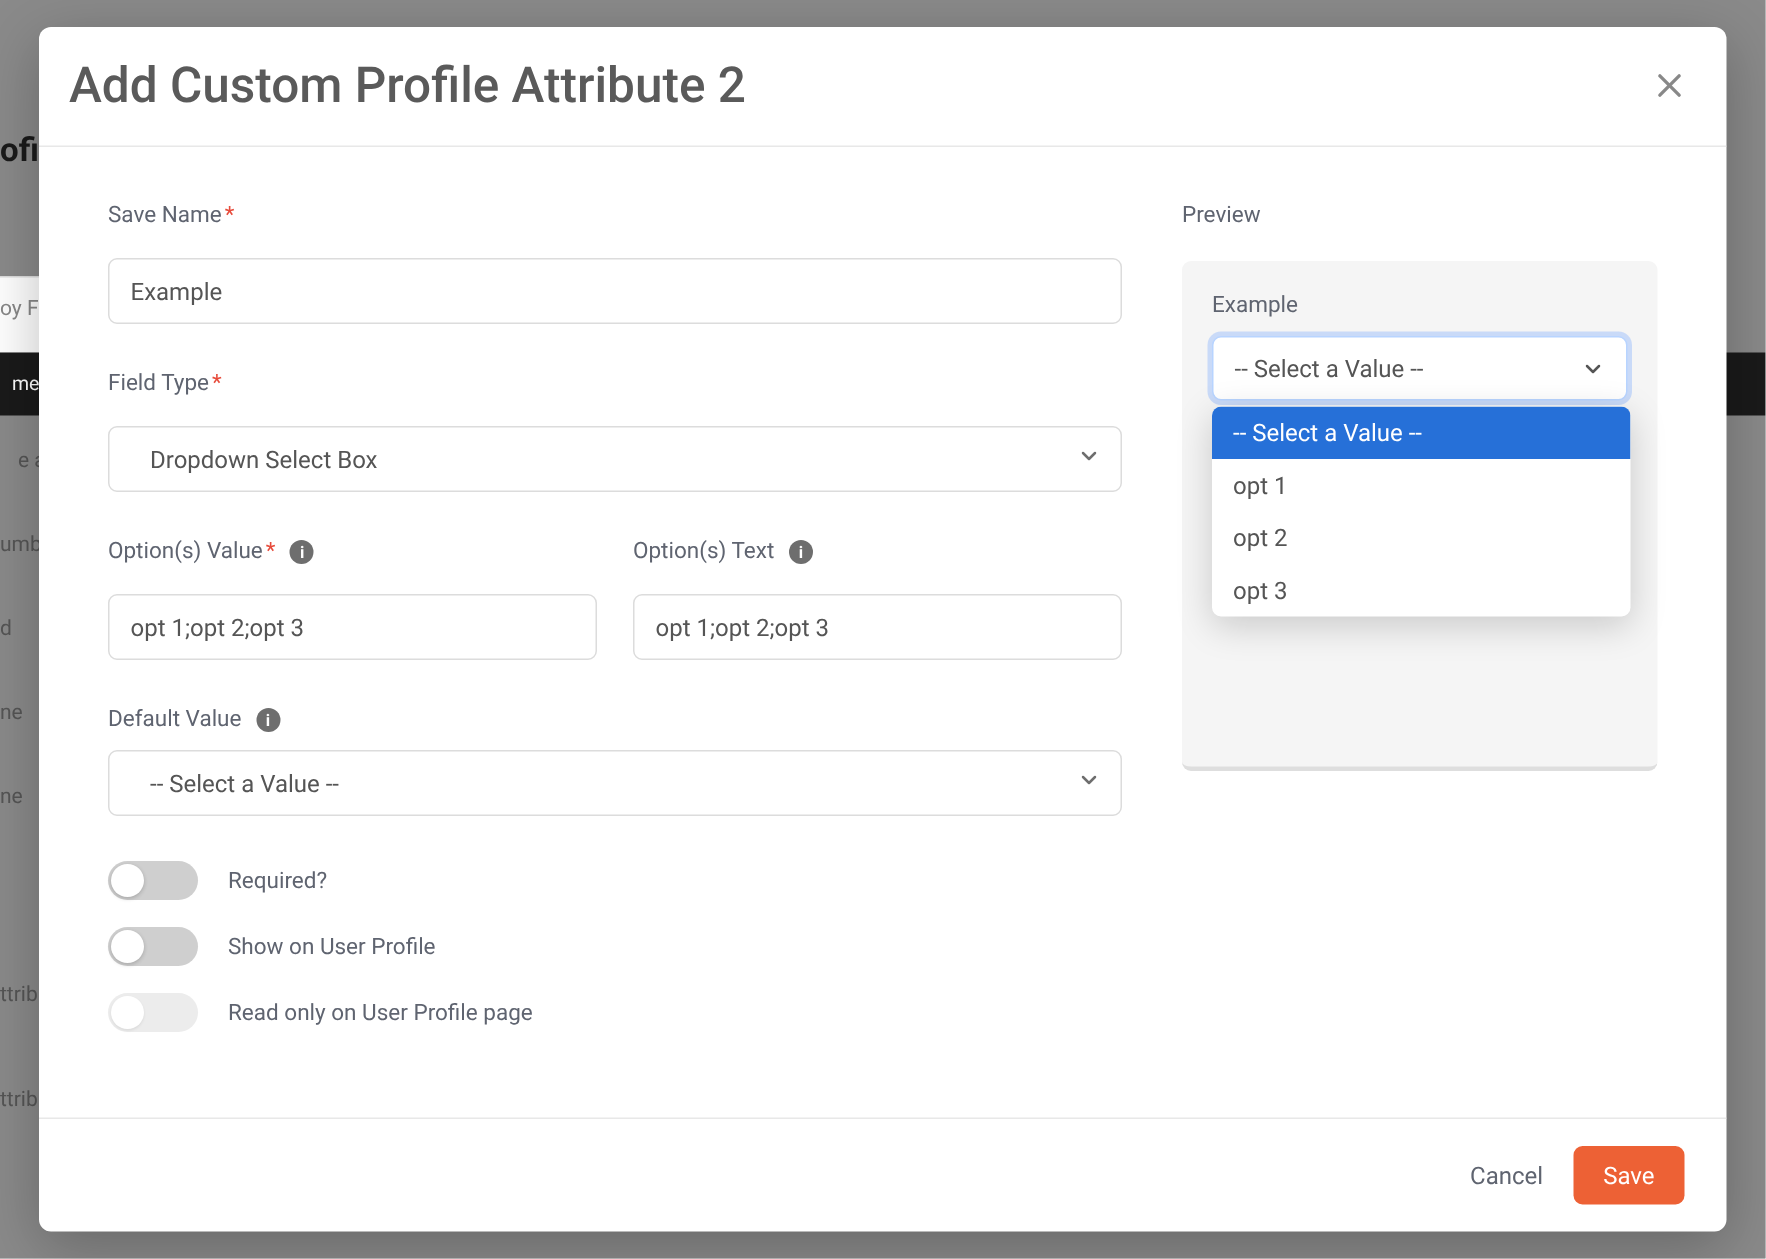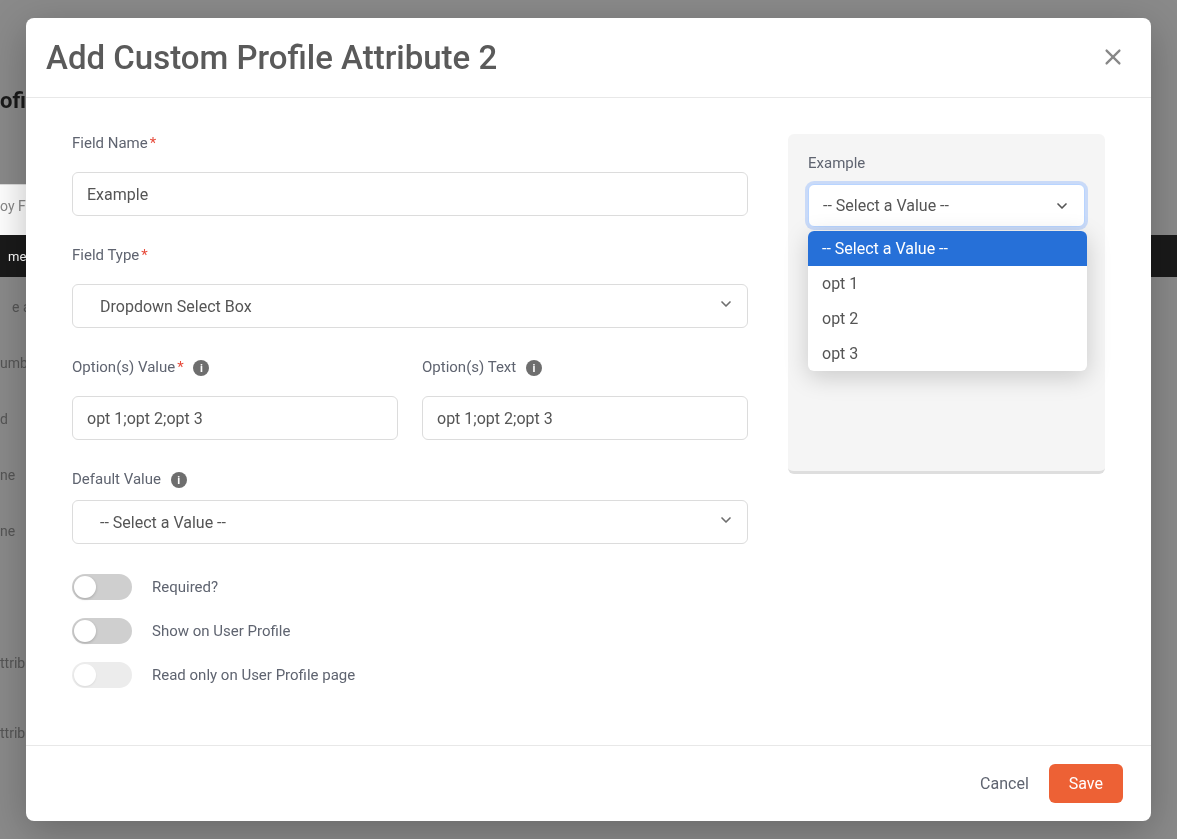--- a/index.html
+++ b/index.html
@@ -303,21 +303,21 @@
           <line x1="19" y1="5" x2="5" y2="19"></line>
         </svg>
     </button>
   </div>
 
   <div class="modal-body">
     <div class="form-col">
 
       <div class="field-group">
         <label class="form-label">
-          <span>Field Name</span><span class="req">*</span>
+          <span>Save Name</span><span class="req">*</span>
         </label>
         <input class="text-input" type="text" value="Example" style="">
       </div>
 
       <div class="field-group">
         <label class="form-label">
           <span>Field Type</span><span class="req">*</span>
         </label>
         <div class="select-wrap">
           <div class="select-input" style="display:flex;align-items:center;">
@@ -386,20 +386,21 @@
                 </div>
               <span class="toggle-label">Read only on User Profile page</span>
             </div>
           </div>
         </div>
       </div>
 
     </div>
 
     <div class="preview-col">
+      <div class="preview-label">Preview</div>
       <div class="preview-panel">
         <div class="preview-field-label">Example</div>
         <div style="position:relative;">
           <div class="preview-select">
             <span style="flex:1;">-- Select a Value --</span>
             <svg width="16" height="16" viewBox="0 0 24 24" fill="none" stroke="#555" stroke-width="2.5" stroke-linecap="round" stroke-linejoin="round">
                 <polyline points="6 9 12 15 18 9"></polyline>
               </svg>
           </div>
           <div class="preview-dropdown">

